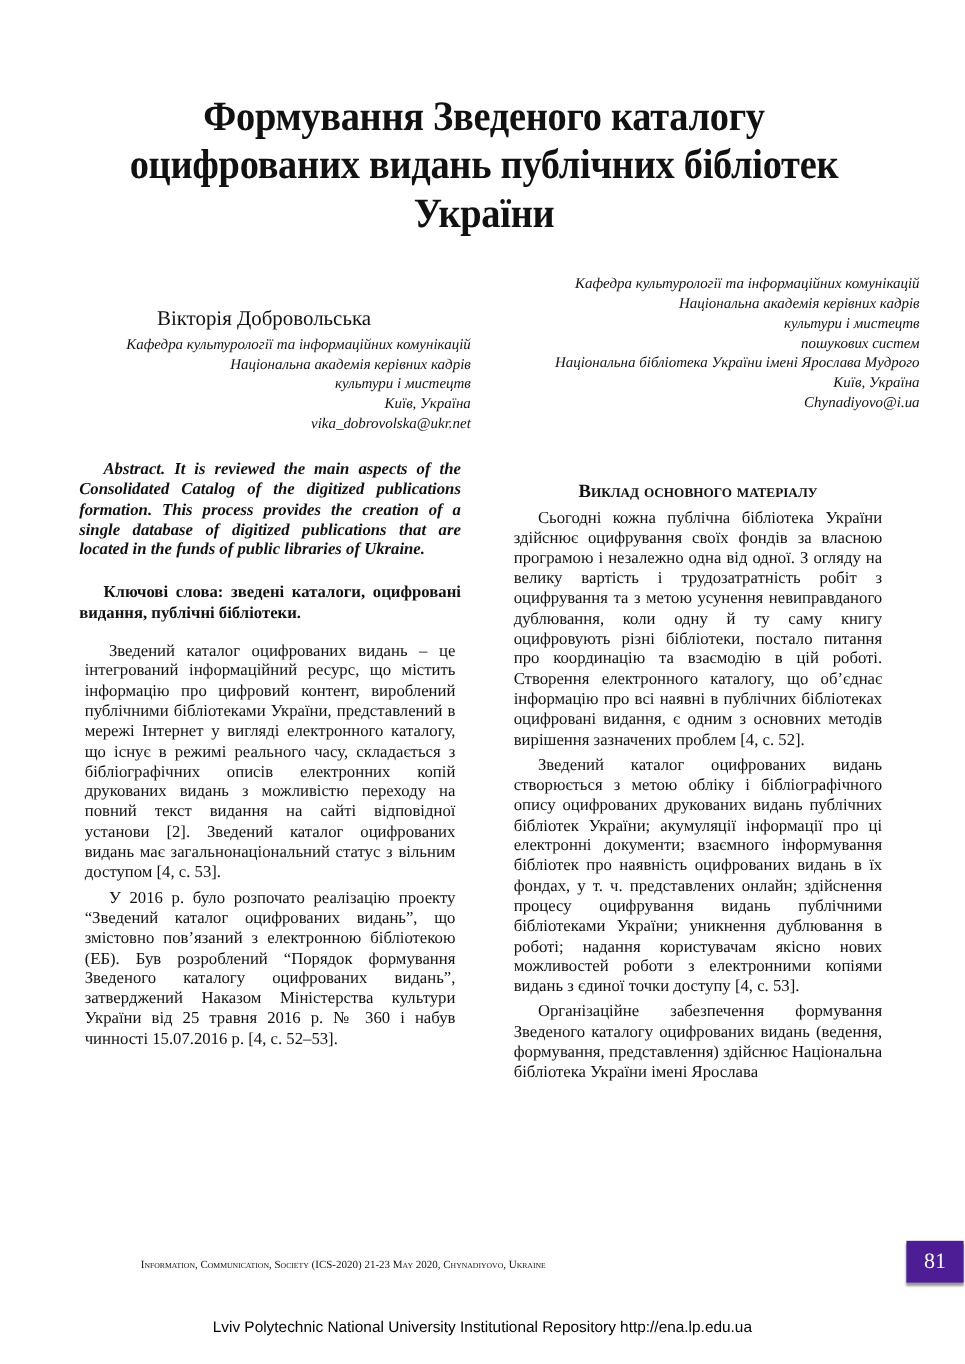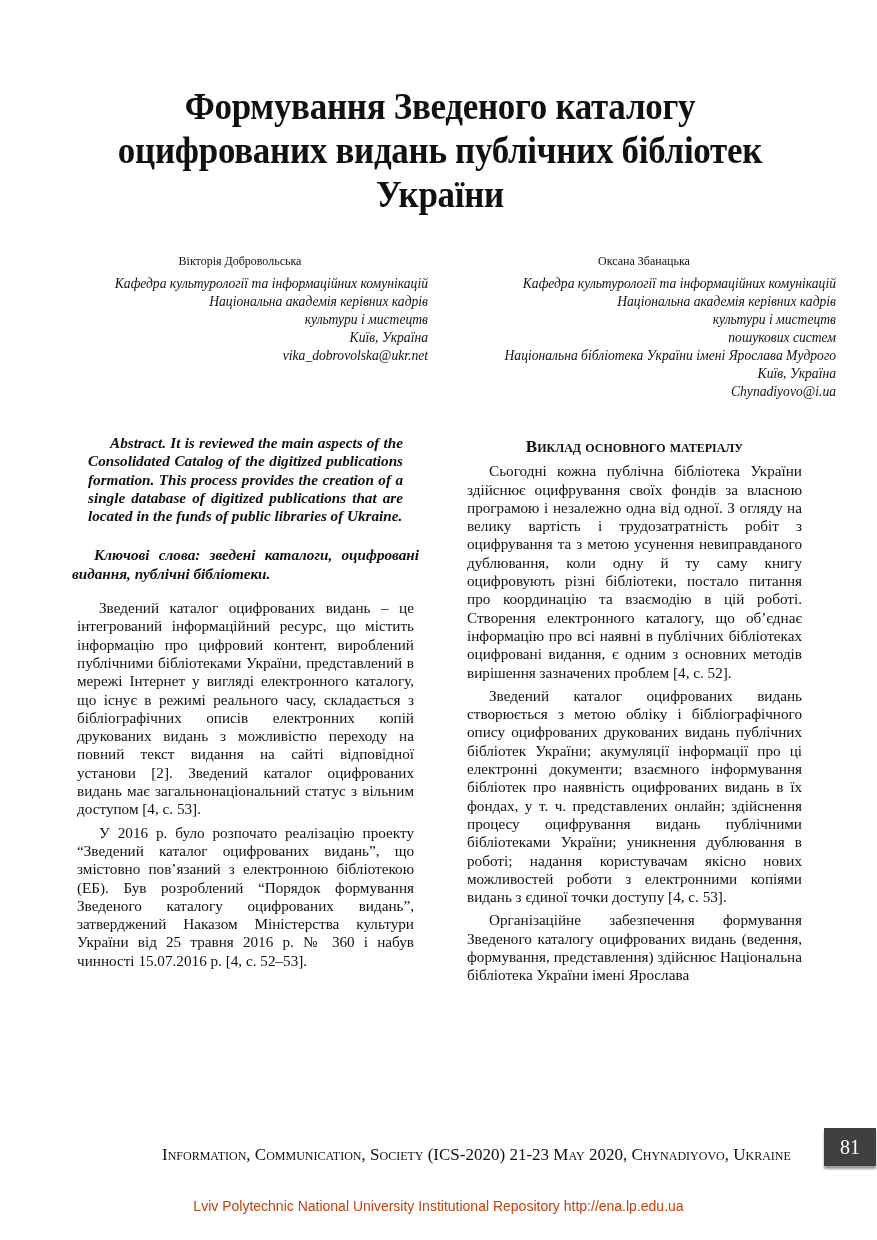--- a/index.html
+++ b/index.html
@@ -3,61 +3,60 @@
 <meta charset="utf-8">
 <style>
   html, body { margin: 0; padding: 0; background: #ffffff; }
   body { width: 877px; height: 1240px; position: relative; overflow: hidden;
          font-family: "Liberation Serif", "DejaVu Serif", serif; color: #111; }
   .title { position: absolute; left: 40px; top: 84px; width: 800px; text-align: center;
            font-family: "Liberation Serif", serif; font-weight: bold; font-size: 38px;
            line-height: 44px; letter-spacing: -0.3px; transform: scaleX(0.92); transform-origin: center top; }
   .title div { white-space: nowrap; }
   .author { position: absolute; text-align: center; }
-  .author .name { font-size: 12px; line-height: 24px; margin-bottom: 2px; }
+  .author .name { font-size: 19px; line-height: 24px; margin-bottom: 2px; margin-top: 29px; }
   .author .aff { font-style: italic; font-size: 13.6px; line-height: 18px; text-align: right; }
   #author1 { left: 52px; top: 249px; width: 376px; }
   #author2 { left: 452px; top: 249px; width: 384px; }
   .col { position: absolute; font-size: 15.2px; line-height: 18.3px; text-align: justify; }
   #colL { left: 72px; top: 418px; width: 347px; }
   #colR { left: 462px; top: 438px; width: 345px; }
-  .abstract { font-weight: bold; font-style: italic; text-indent: 22px; margin: 16px; }
-  .keywords { font-weight: bold; text-indent: 22px; margin: 21px 0 16px 0; font-style: italic; }
+  .abstract { font-weight: bold; font-style: italic; text-indent: 22px; margin: 0; }
+  .keywords { font-weight: bold; text-indent: 22px; margin: 21px 0 16px 0; }
   .section { font-weight: bold; text-align: center; font-size: 17px; margin: 22px 0 6px 0; }
   .section .sc { font-variant: small-caps; margin-top: 12px; }
   .para { text-indent: 22px; margin: 5px; }
   #colR .section { margin-top: 0; }
-  .footer { position: absolute; left: 162px; top: 1145px; width: 600px; font-size: 17px;
+  .footer { position: absolute; left: 128px; top: 1145px; width: 600px; font-size: 10px;
             font-variant: small-caps; white-space: nowrap; }
   .pagebox { position: absolute; left: 824px; top: 1128px; width: 52px; height: 38px;
-             background: #404040; color: #ffffff; font-size: 20px; text-align: center; line-height: 38px;
+             background: #4c1d95; color: #ffffff; font-size: 20px; text-align: center; line-height: 38px;
              box-shadow: 0 3px 2px #9a9a9a; }
   .repo { position: absolute; left: 0; top: 1198px; width: 877px; text-align: center;
-          font-family: "Liberation Sans", sans-serif; font-size: 14px; color: #c2410c; }
+          font-family: "Liberation Sans", sans-serif; font-size: 14px; color: #000000; }
 </style>
 </head>
 <body>
 
 <div class="title">
   <div>Формування Зведеного каталогу</div>
   <div>оцифрованих видань публічних бібліотек</div>
   <div>України</div>
 </div>
 
 <div class="author" id="author1">
   <div class="name">Вікторія Добровольська</div>
   <div class="aff">Кафедра культурології та інформаційних комунікацій</div>
   <div class="aff">Національна академія керівних кадрів</div>
   <div class="aff">культури і мистецтв</div>
   <div class="aff">Київ, Україна</div>
   <div class="aff">vika_dobrovolska@ukr.net</div>
 </div>
 
 <div class="author" id="author2">
-  <div class="name">Оксана Збанацька</div>
   <div class="aff">Кафедра культурології та інформаційних комунікацій</div>
   <div class="aff">Національна академія керівних кадрів</div>
   <div class="aff">культури і мистецтв</div>
   <div class="aff">пошукових систем</div>
   <div class="aff">Національна бібліотека України імені Ярослава Мудрого</div>
   <div class="aff">Київ, Україна</div>
   <div class="aff">Chynadiyovo@i.ua</div>
 </div>
 
 <div class="col" id="colL">

